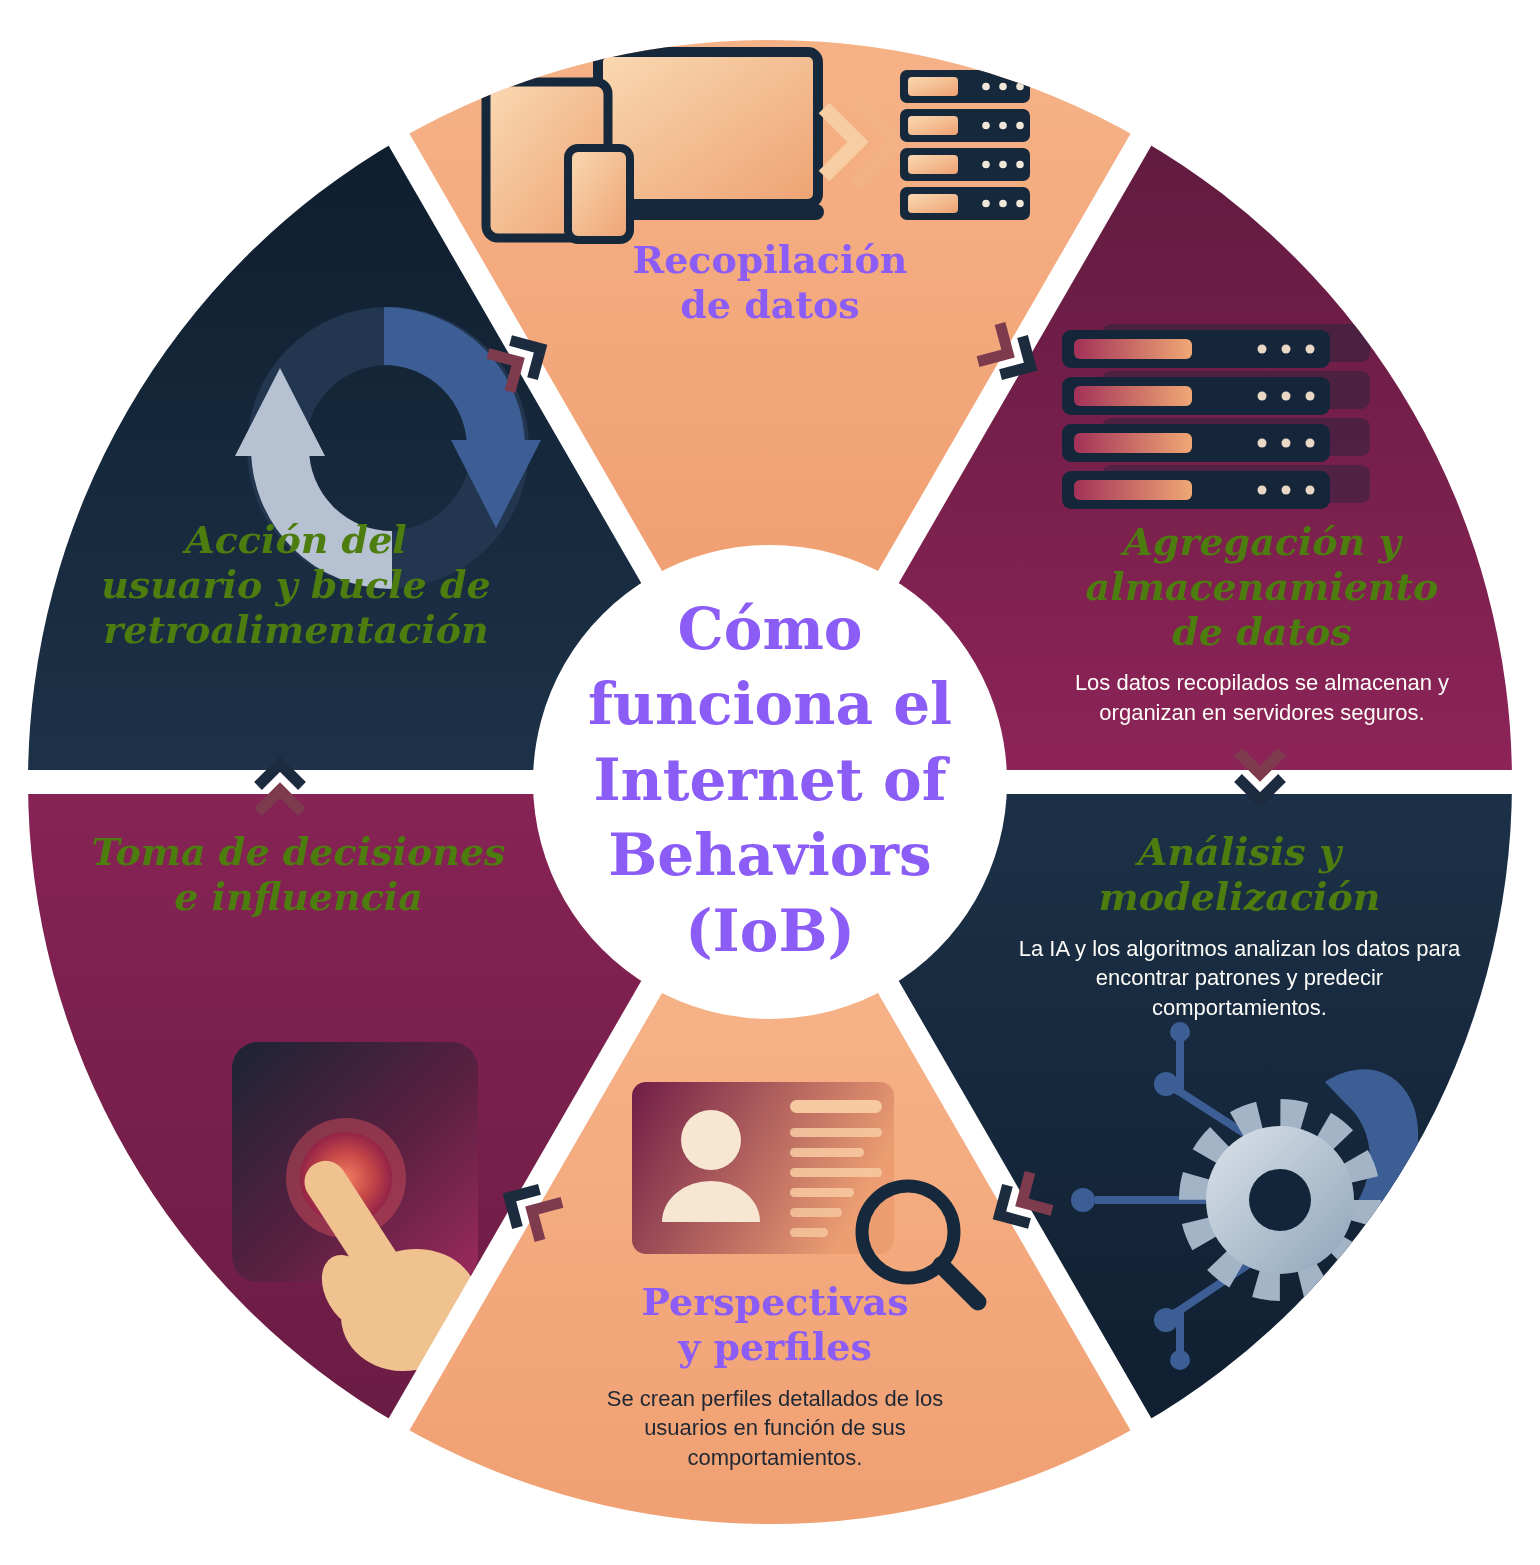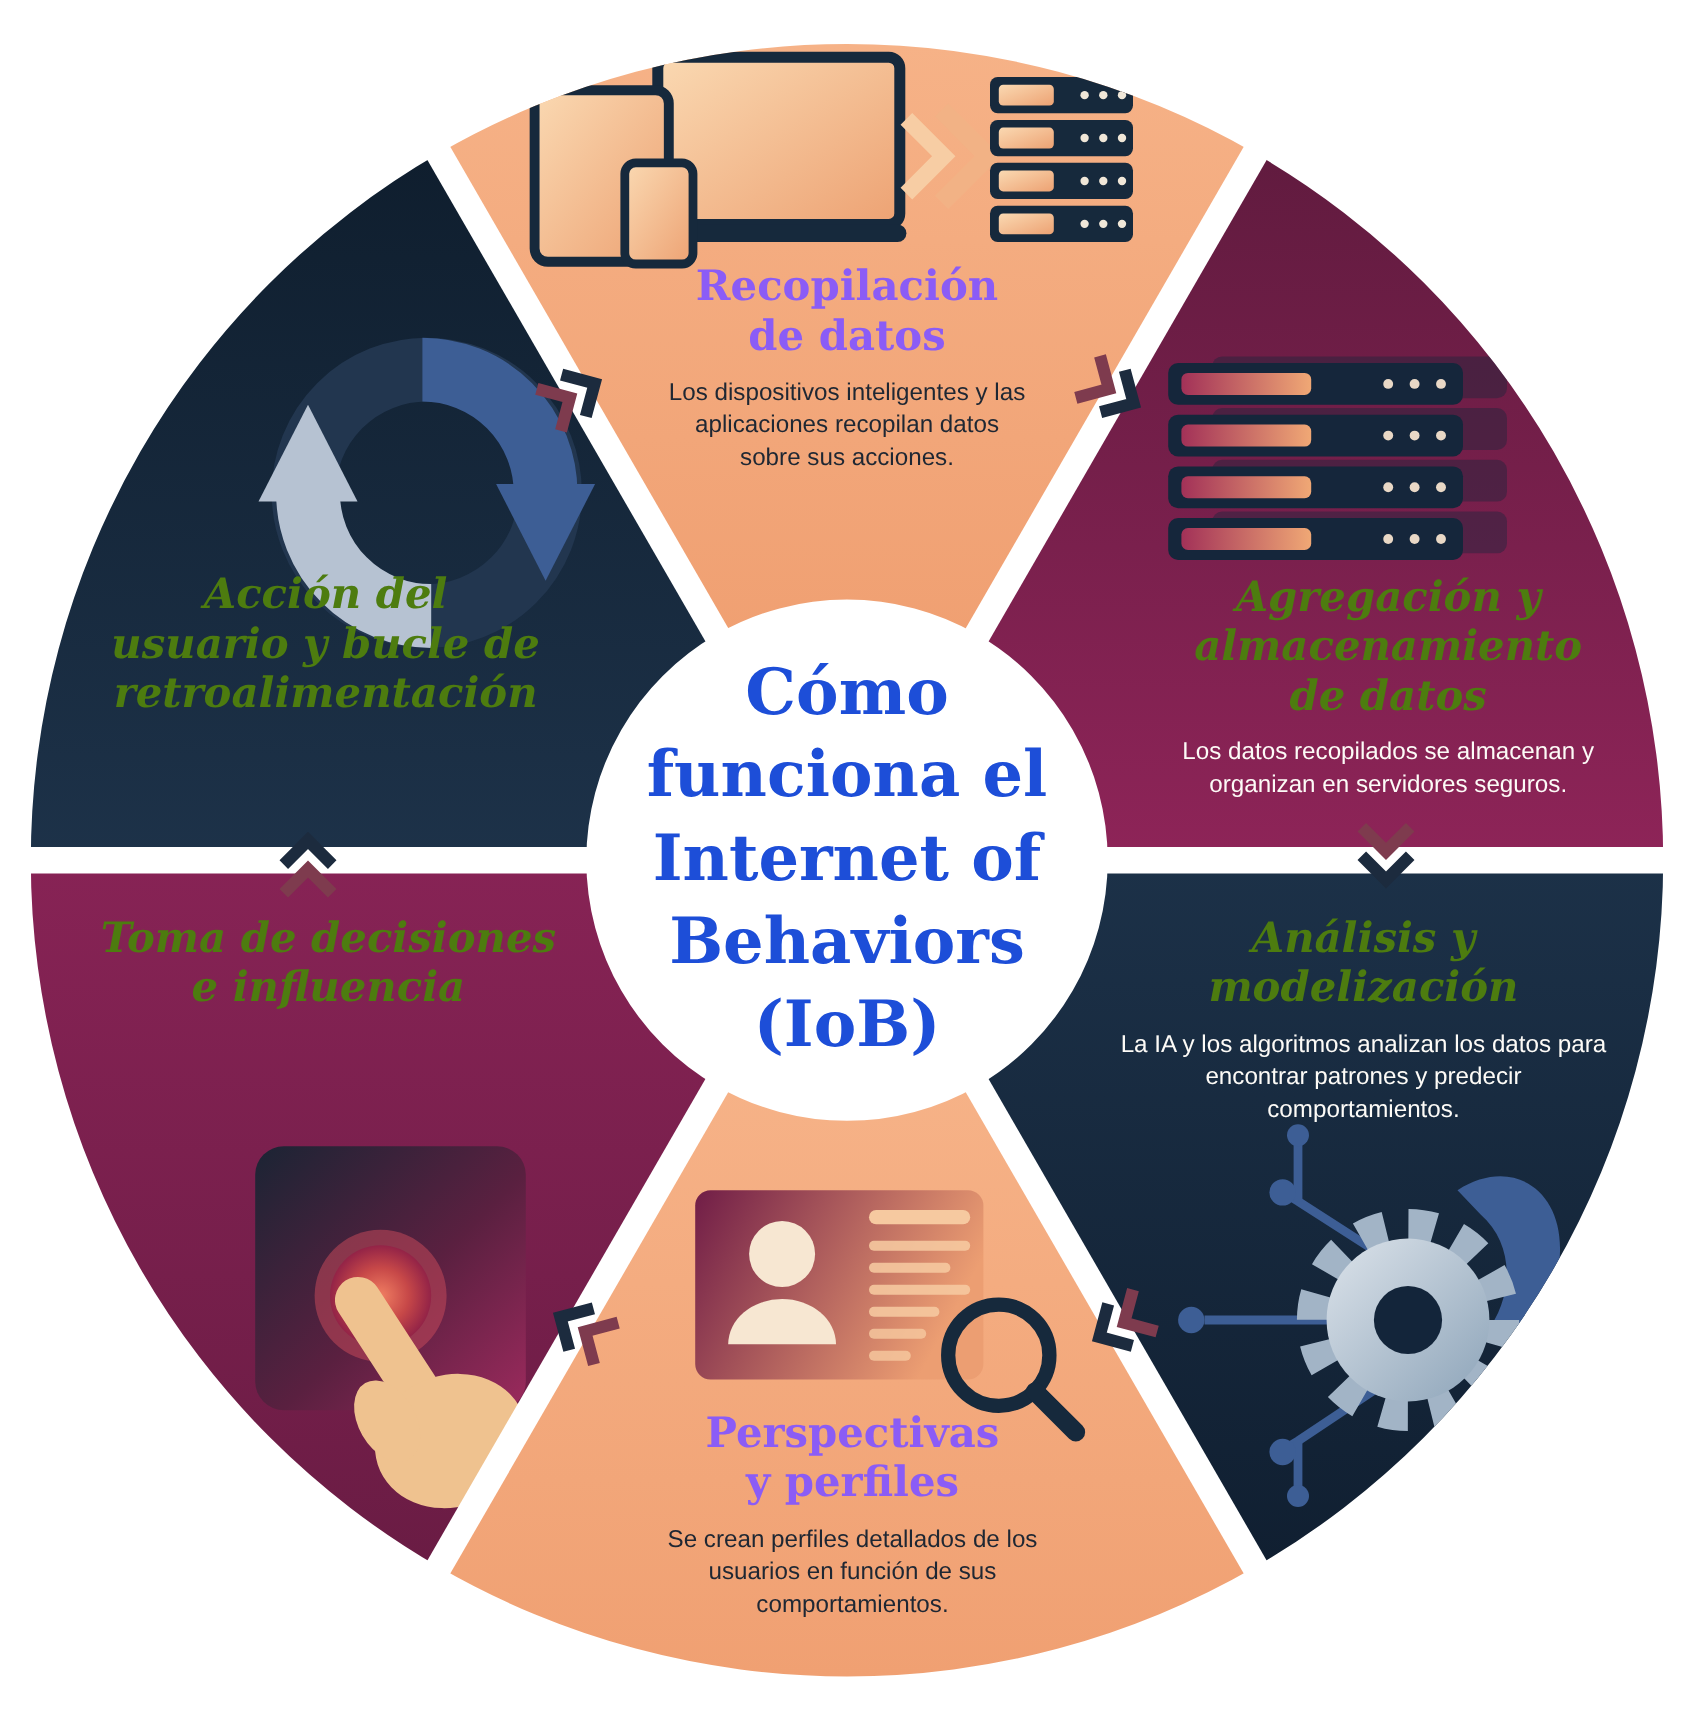--- a/index.html
+++ b/index.html
@@ -26,21 +26,21 @@
   .seg-bottom      { left:578px;  top:1280px; width:394px; }
   .seg-bottom .seg-body { width:376px; margin-left:auto; margin-right:auto; }
   .seg-bottomleft  { left:76px;   top:830px;  width:445px; }
   .seg-bottomleft .seg-body { width:420px; margin-left:auto; margin-right:auto; }
   .seg-topleft     { left:62px;   top:518px;  width:468px; }
   .seg-topleft .seg-body { width:440px; margin-left:auto; margin-right:auto; }
 
   .center-title {
     position:absolute; left:540px; top:592px; width:460px; text-align:center;
     font-family:"DejaVu Serif","Liberation Serif",serif; font-weight:700;
-    font-size:58px; line-height:1.3; white-space:pre-line; color:#1d4ed8;
+    font-size:58px; line-height:1.3; white-space:pre-line; color:#8b5cf6;
   }
 </style>
 </head>
 <body>
 
 <div class="stage">
 
   <svg class="wheel" width="1540" height="1565" viewBox="0 0 1540 1565">
     <defs>
       <linearGradient id="gPeach" x1="0" y1="0" x2="0" y2="1">
@@ -267,21 +267,20 @@
 
   <div class="center-title">Cómo
 funciona el
 Internet of
 Behaviors
 (IoB)</div>
 
   <div class="seg-text seg-top">
     <div class="seg-title">Recopilación
 de datos</div>
-    <div class="seg-body">Los dispositivos inteligentes y las aplicaciones recopilan datos sobre sus acciones.</div>
   </div>
 
   <div class="seg-text seg-topright light">
     <div class="seg-title">Agregación y
 almacenamiento
 de datos</div>
     <div class="seg-body">Los datos recopilados se almacenan y organizan en servidores seguros.</div>
   </div>
 
   <div class="seg-text seg-bottomright light">

